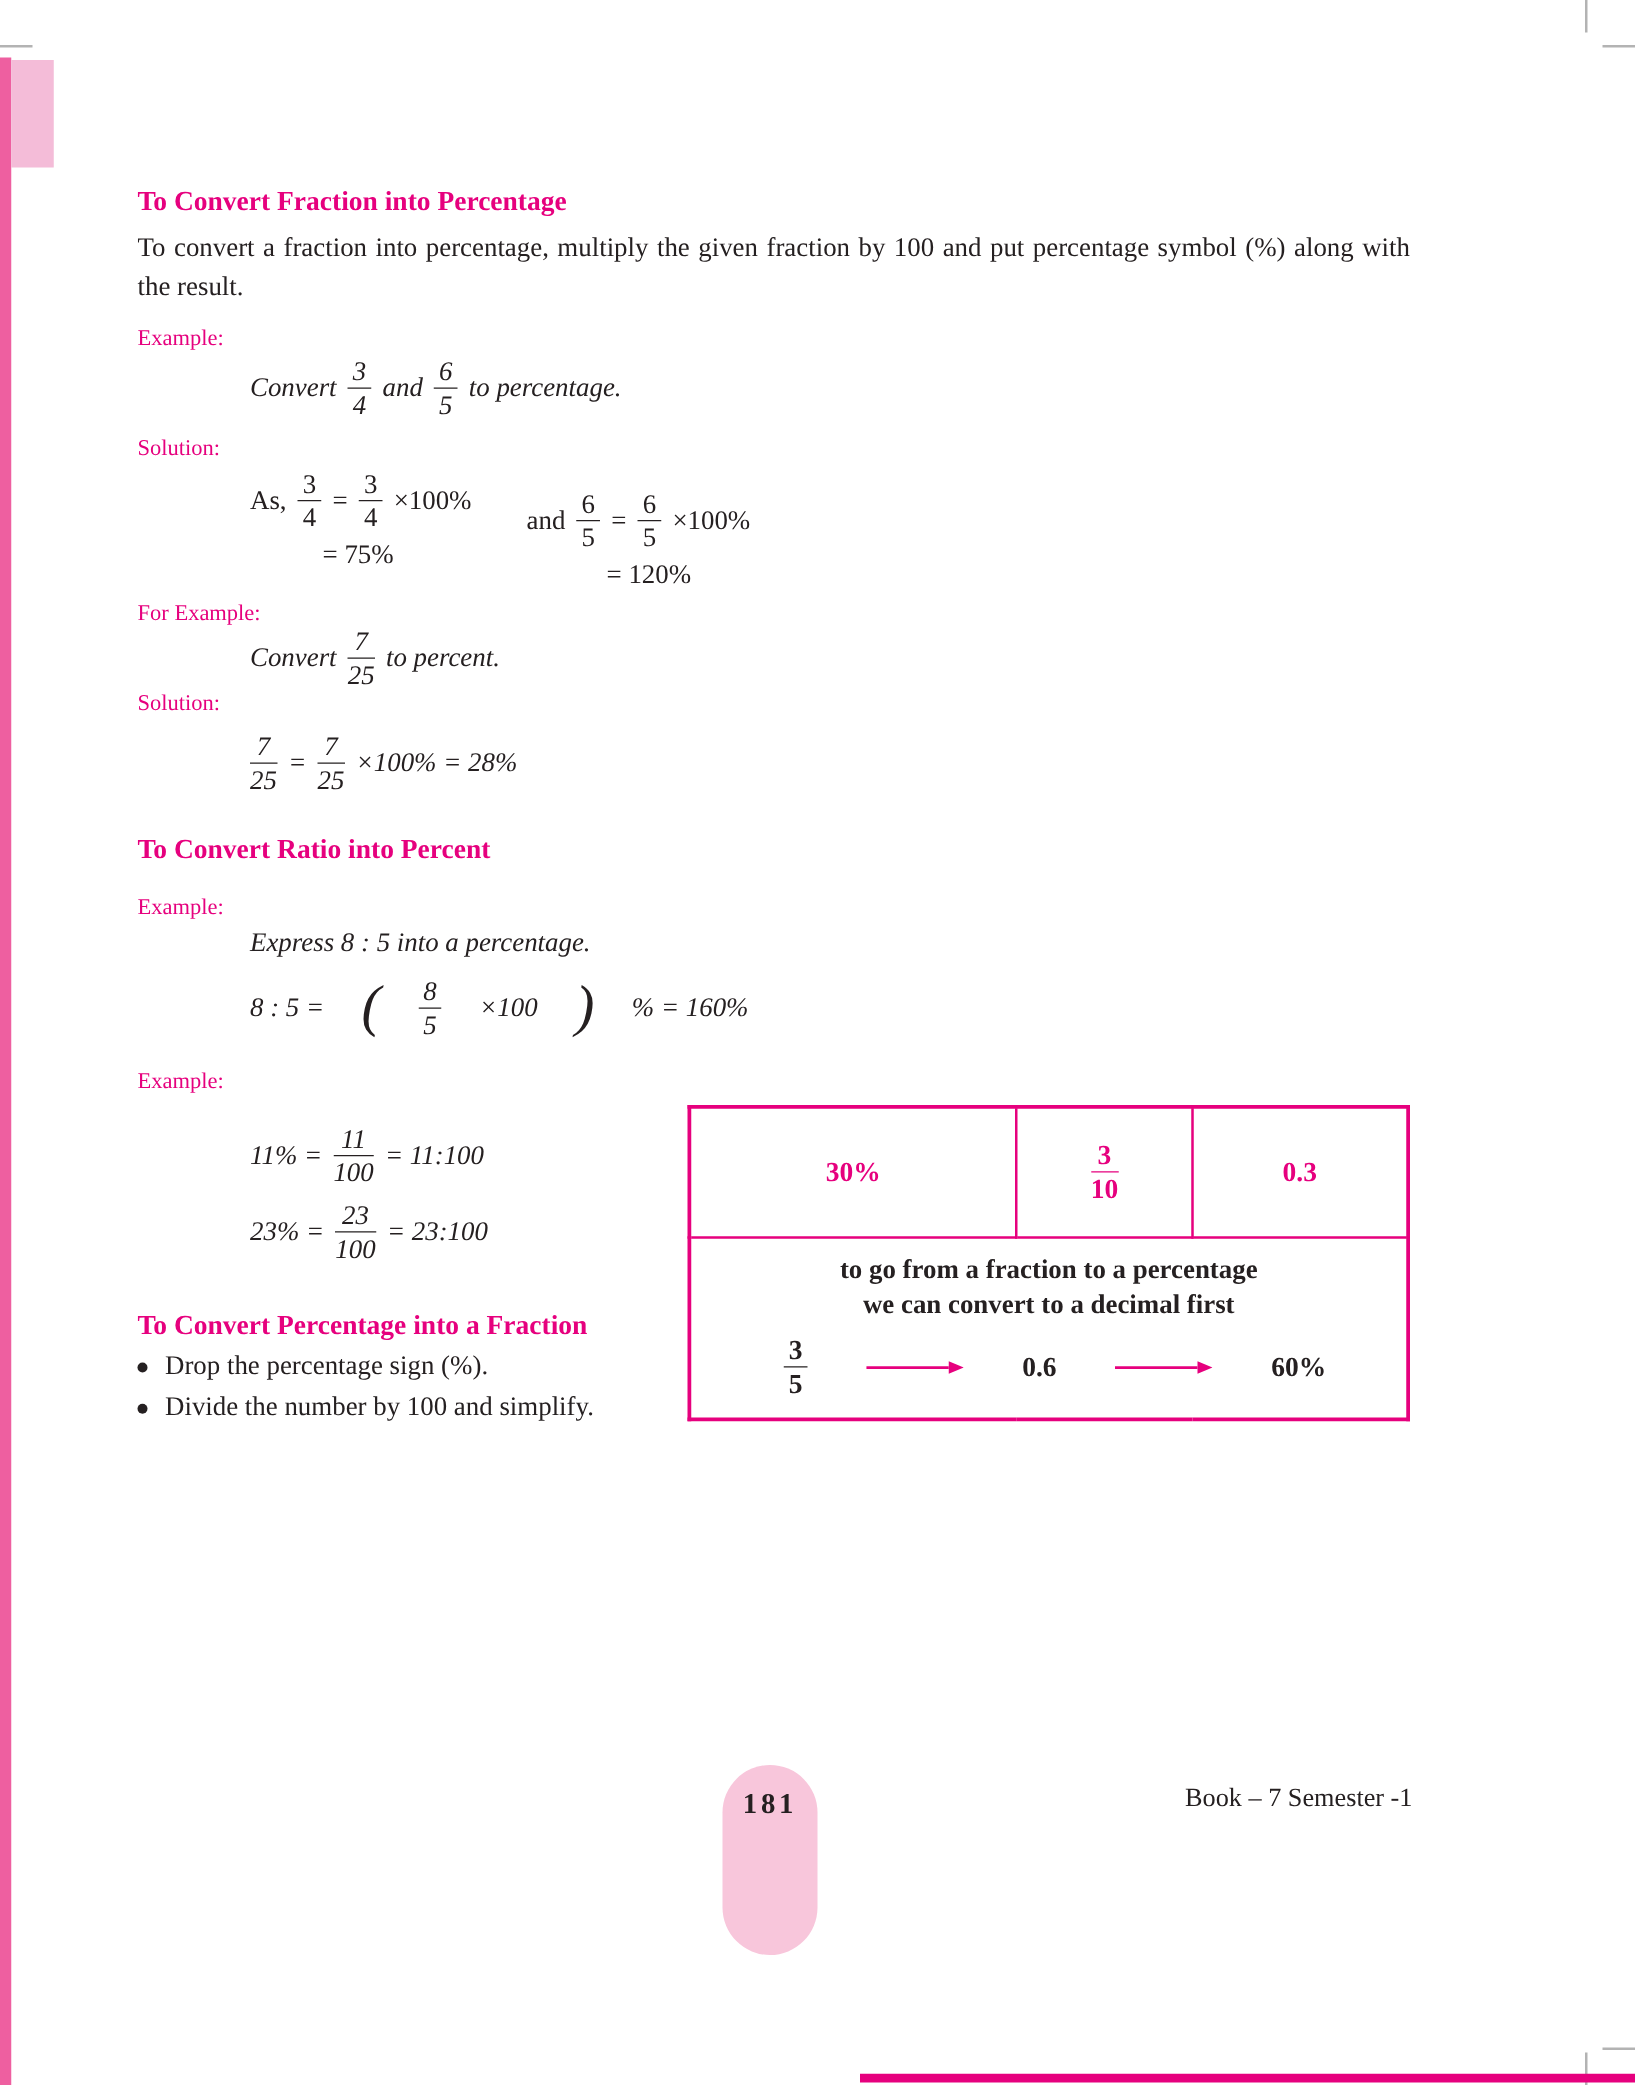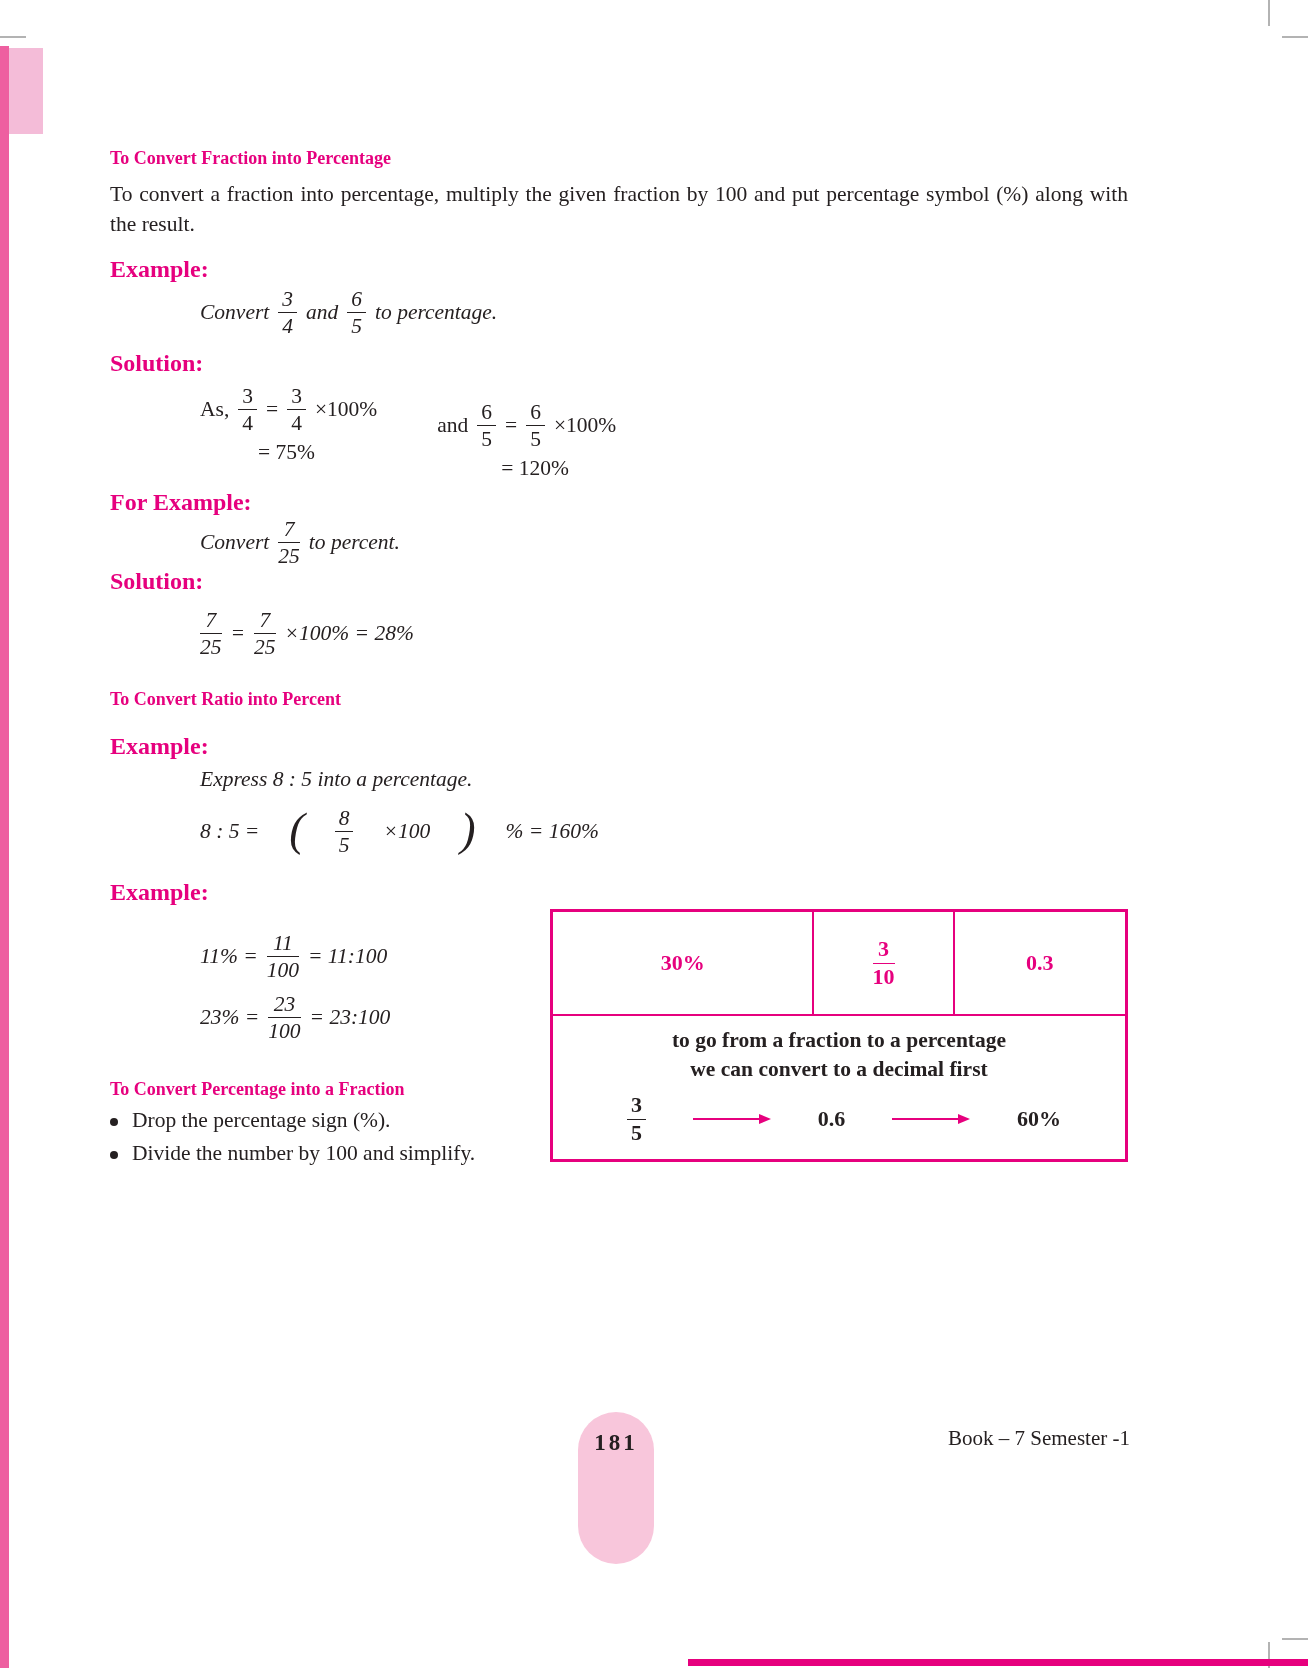--- a/index.html
+++ b/index.html
@@ -13,34 +13,34 @@
   .mark{position:absolute;background:var(--mark,#b3b3b3);}
   .mark-tl-h{left:0;top:36px;width:26px;height:2px;}
   .mark-tr-v{left:1268px;top:0;width:2px;height:26px;}
   .mark-tr-h{right:0;top:36px;width:26px;height:2px;}
   .mark-br-v{left:1268px;bottom:0;width:2px;height:26px;}
   .mark-br-h{right:0;bottom:28px;width:26px;height:2px;}
   .bottom-strip{position:absolute;left:688px;right:0;bottom:2px;height:7px;background:var(--magenta,#e6007e);}
 
   .content{position:absolute;left:110px;top:148px;width:1018px;}
 
-  .heading{color:var(--magenta,#e6007e);font-size:18px;font-weight:bold;line-height:1.15;}
-  .label{color:var(--magenta,#e6007e);font-size:24px;font-weight:bold;line-height:1.15;}
+  .heading{color:var(--magenta,#e6007e);font-size:22px;font-weight:bold;line-height:1.15;}
+  .label{color:var(--magenta,#e6007e);font-size:18px;font-weight:normal;line-height:1.15;}
   p.body{font-size:21.5px;text-align:justify;line-height:1.42;margin:10px 0 0 0;}
 
   .mathline{display:flex;align-items:center;font-size:21.5px;gap:9px;}
   .indent{margin-left:90px;font-style:italic;}
   .frac{display:inline-block;text-align:center;vertical-align:middle;line-height:1.12;}
   .frac .fnum{display:block;border-bottom:1.5px solid currentColor;padding:0 4px 1px;}
   .frac .fden{display:block;padding-top:1px;} .mt16{margin-top:16px;} .mt14{margin-top:14px;gap:30px;}
   .mt12{margin-top:12px;} .mt10{margin-top:10px;}
   .mt6{margin-top:6px;} .mt4{margin-top:4px;} .mt0{margin-top:0;}
   .mt24{margin-top:24px;} .mt30{margin-top:30px;} .mt36{margin-top:36px;}
 
-  .eq-row{display:flex;align-items:flex-start;gap:60px;margin-left:90px;margin-top:6px;}
+  .eq-row{display:flex;align-items:flex-start;gap:44px;margin-left:90px;margin-top:6px;}
   .eq-group .eq-result{margin-left:58px;margin-top:5px;font-size:21.5px;}
   .eq-group.shift{position:relative;top:16px;}
   .eq-group.shift .eq-result{margin-left:64px;}
 
   .bigparen{font-size:46px;font-weight:400;line-height:0.9;display:inline-block;transform:translateY(-2px);}
 
   .row-section{display:flex;align-items:flex-start;margin-top:22px;}
   .left-col{width:440px;flex:0 0 440px;}
   .table-wrap{margin-top:30px;}
 

